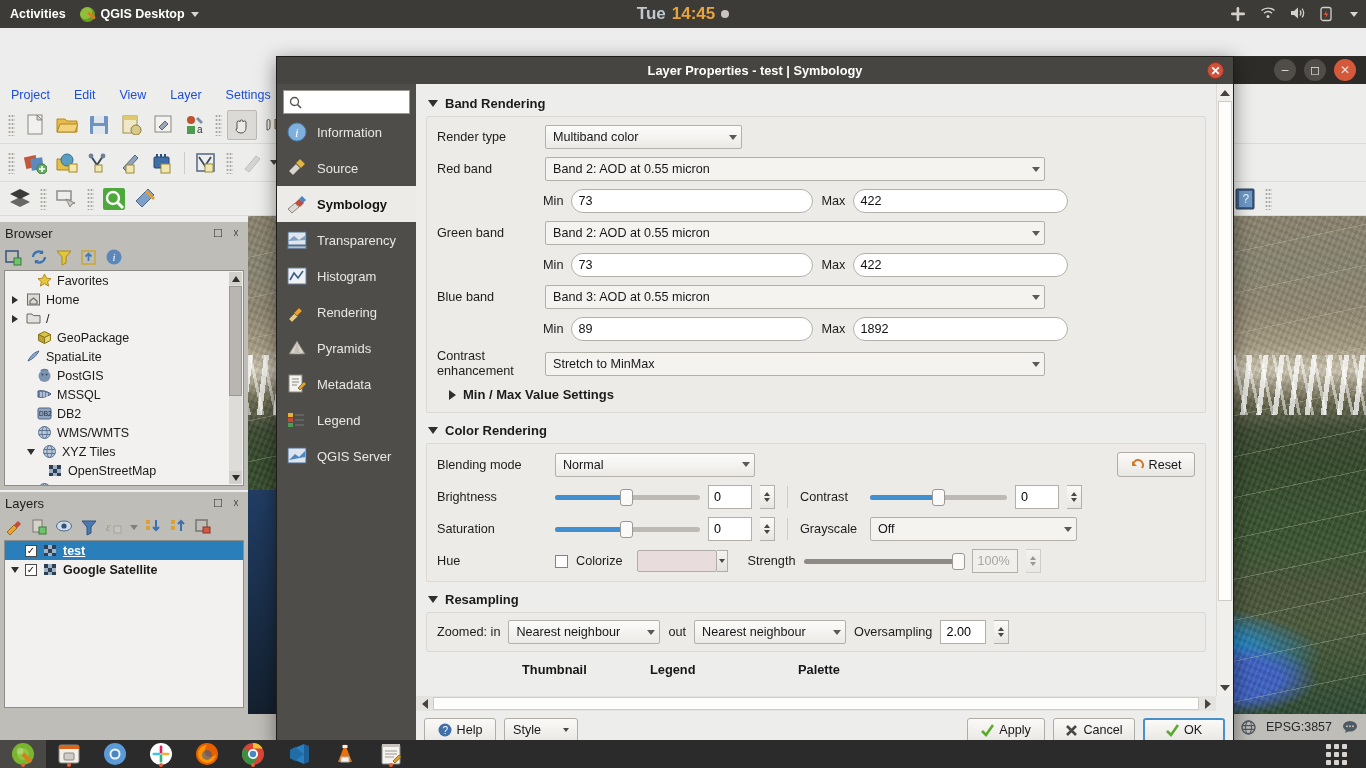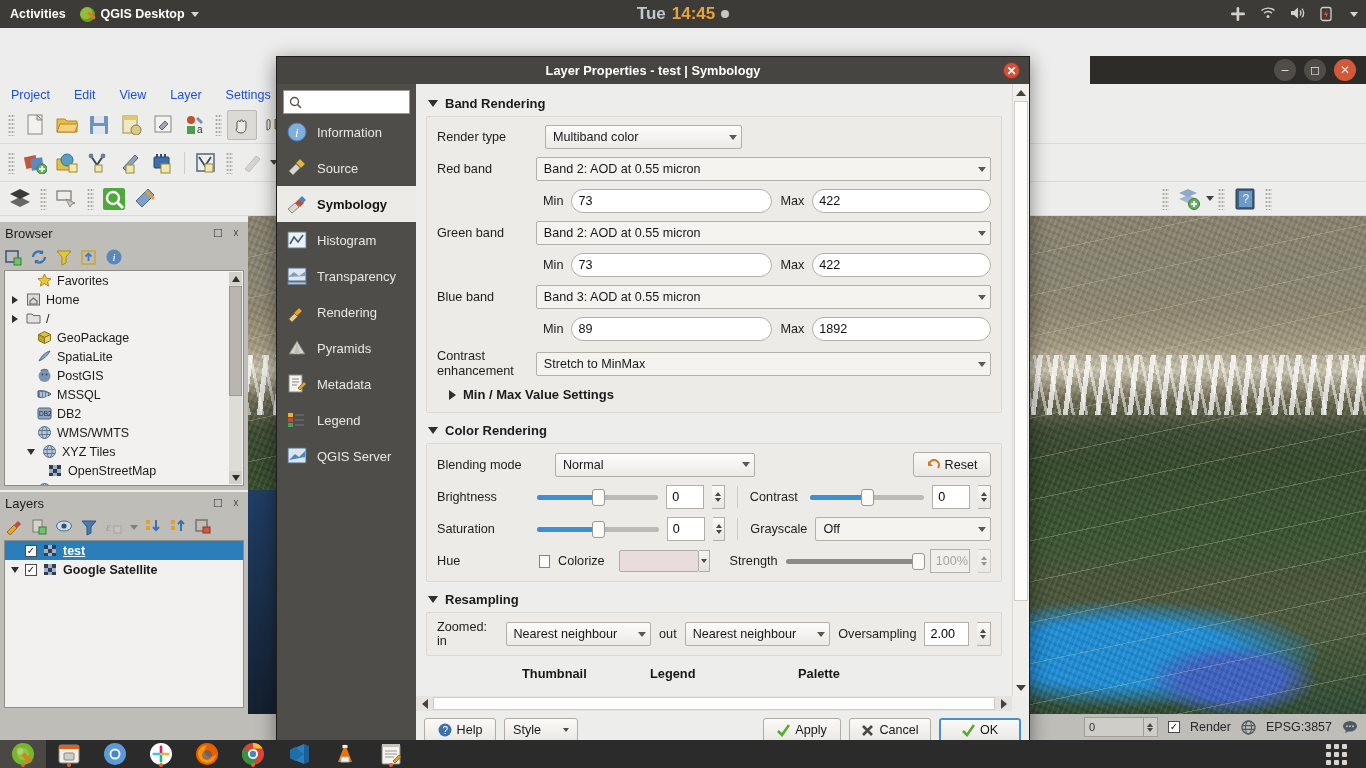--- a/index.html
+++ b/index.html
@@ -160,21 +160,21 @@
                display:flex; align-items:center; }
   #statusbar .sb-right { margin-left:auto; display:flex; align-items:center; gap:10px; padding-right:8px;
                          font-size:12.5px; color:#26292b;}
   .spin-box { width:60px; height:20px; background:#cfcdc8; border:1px solid #a19e99; display:flex;
               align-items:center; padding-left:4px; font-size:11px; color:#333;}
   .spin-arrows { width:14px;height:20px;background:#cfcdc8;border:1px solid #a19e99;border-left:none;
                  display:flex;flex-direction:column;align-items:center;justify-content:center;gap:1px;}
 
   
   #dialog {
-    position:absolute; left:276px; top:28px; width:754px; height:694px;
+    position:absolute; left:276px; top:28px; width:958px; height:694px;
     background:#ededeb; border:1px solid #1f1e1c;
     box-shadow: 0 4px 18px rgba(0,0,0,.45);
   }
   #dialog-title {
     height:27px; background:#474541; color:#fff; display:flex; align-items:center;
     justify-content:center; font-size:12.8px; font-weight:bold; position:relative;
   }
   #dlg-close {
     position:absolute; right:9px; top:5px; width:17px;height:17px;border-radius:50%;
     background:#d1513a; color:#fff; font-size:12px; display:flex; align-items:center;
@@ -593,21 +593,21 @@
             <span class="tw"></span>
             <span class="ticon">
               <svg width="15" height="15">
                 <path d="M7.5 1.5l6 3-6 3-6-3z" fill="#d8c24a" stroke="#8a741a"></path>
                 <path d="M1.5 4.5v6l6 3v-6z" fill="#b8a43a" stroke="#8a741a"></path>
                 <path d="M13.5 4.5v6l-6 3v-6z" fill="#e6d46e" stroke="#8a741a"></path>
               </svg>
             </span>
             <span>GeoPackage</span>
           </div>
-          <div class="tree-row" style="padding-left: 15px;">
+          <div class="tree-row" style="padding-left: 4px;">
             <span class="tw"></span>
             <span class="ticon">
               <svg width="15" height="15">
                 <path d="M2 12c3-6 7-9 11-10-2 4-6 8-11 10z" fill="#8fa8c8" stroke="#4a6a94"></path>
               </svg>
             </span>
             <span>SpatiaLite</span>
           </div>
           <div class="tree-row" style="padding-left: 15px;">
             <span class="tw"></span>
@@ -911,35 +911,35 @@
                   <path d="M2 15l7-6 4 4-7 6z" fill="#ddd9d3" stroke="#8b8880"></path>
                   <path d="M9 9l4-4 5 4-4 4z" fill="#c44b3a"></path>
                   <path d="M13 5l3-3 4 4-3 3z" fill="#4a86c4"></path>
                 </svg>
               </span>
               <span>Symbology</span>
             </div>
             <div class="nav-item">
               <span class="nav-ic">
                 <svg width="20" height="18">
-                  <rect x="1" y="1" width="18" height="16" fill="#eef2f6" stroke="#6a7f96"></rect>
-                  <path d="M3 13l4-7 4 5 5-7" stroke="#3a5d86" stroke-width="1.6" fill="none"></path>
-                </svg>
-              </span>
-              <span>Histogram</span>
-            </div>
-            <div class="nav-item">
-              <span class="nav-ic">
-                <svg width="20" height="18">
                   <rect x="1" y="1" width="18" height="13" fill="#dfe6ee" stroke="#4a6a90"></rect>
                   <path d="M1 10l6-5 5 4 7-5v5z" fill="#7fa0c0"></path>
                   <rect x="1" y="15" width="18" height="2.4" fill="#b8c8d8" stroke="#6a7f96"></rect>
                 </svg>
               </span>
               <span>Transparency</span>
+            </div>
+            <div class="nav-item">
+              <span class="nav-ic">
+                <svg width="20" height="18">
+                  <rect x="1" y="1" width="18" height="16" fill="#eef2f6" stroke="#6a7f96"></rect>
+                  <path d="M3 13l4-7 4 5 5-7" stroke="#3a5d86" stroke-width="1.6" fill="none"></path>
+                </svg>
+              </span>
+              <span>Histogram</span>
             </div>
             <div class="nav-item">
               <span class="nav-ic">
                 <svg width="20" height="20">
                   <path d="M2 17l6-6 3 3-6 6z" fill="#e3cb8a" stroke="#9a7c2a"></path>
                   <path d="M7 11l5-5 3 3-5 5z" fill="#e8a33d" stroke="#9a6a18"></path>
                 </svg>
               </span>
               <span>Rendering</span>
             </div>

